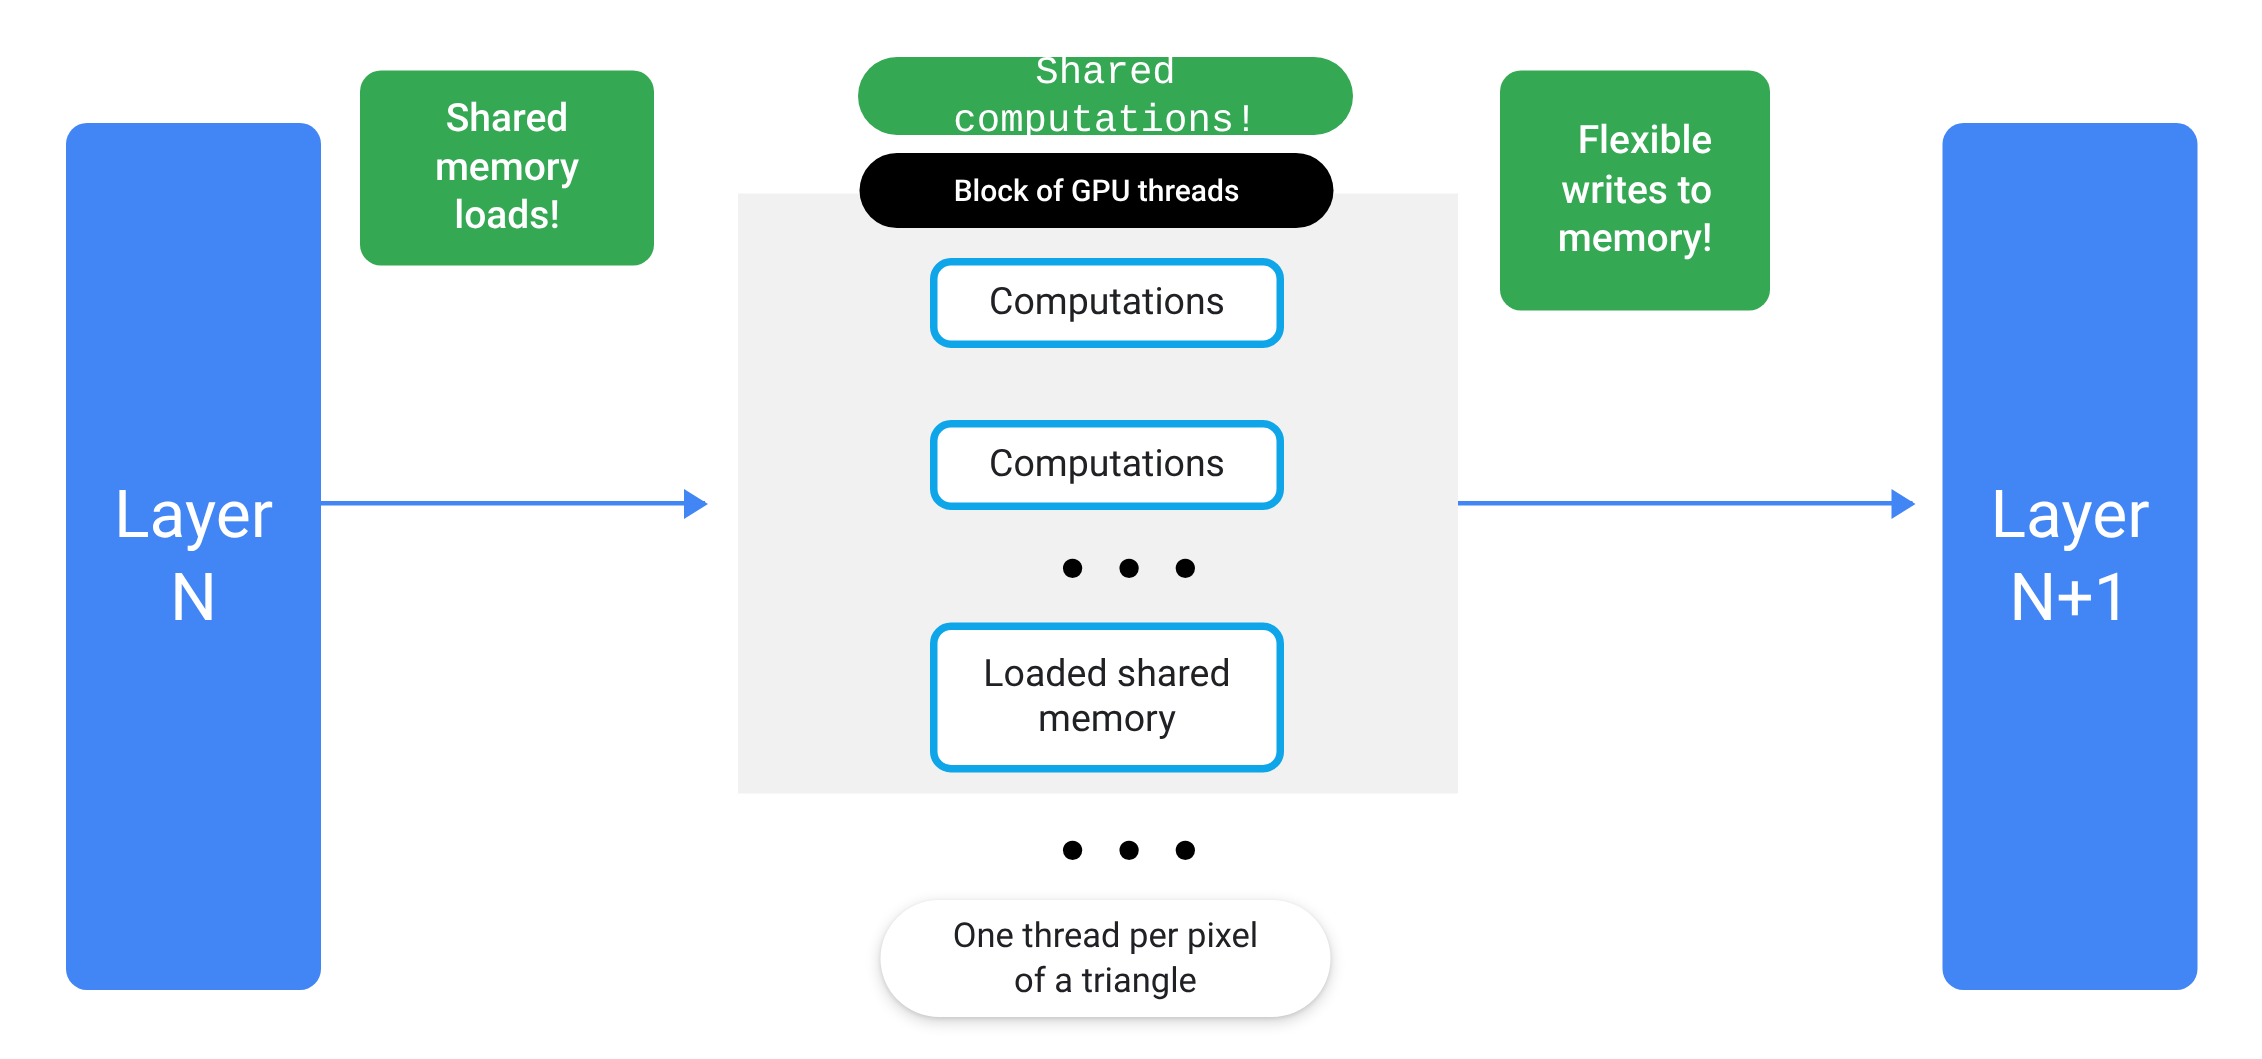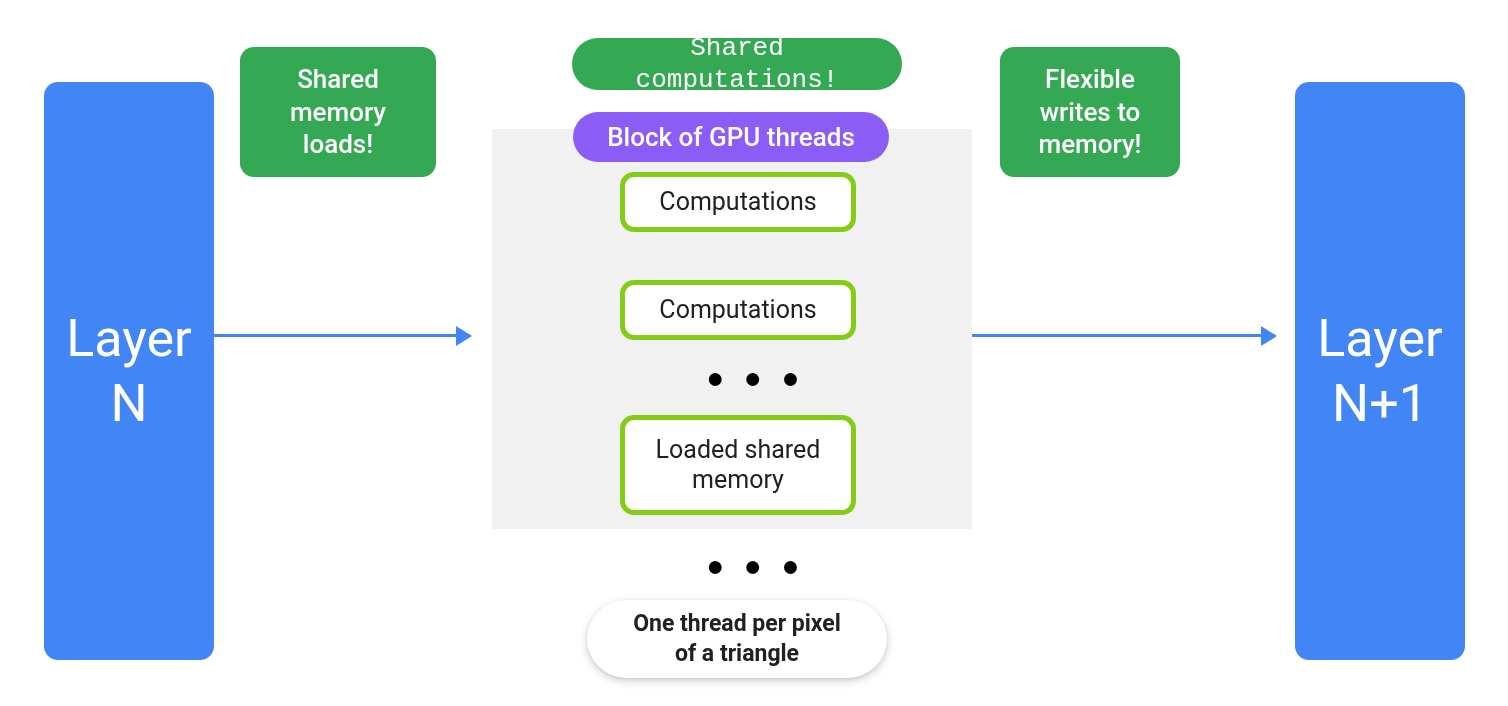--- a/index.html
+++ b/index.html
@@ -13,21 +13,21 @@
   }
   .layer-box {
     position: absolute;
     background: #4285f4;
     color: #ffffff;
     border-radius: 14px;
     display: flex;
     flex-direction: column;
     align-items: center;
     justify-content: center;
-    font-size: 52px;
+    font-size: 44px;
     font-weight: 400;
     line-height: 1.25;
     text-align: center;
   }
   .green-pill {
     position: absolute;
     background: #34a853;
     color: #ffffff;
     border-radius: 14px;
     display: flex;
@@ -35,40 +35,39 @@
     justify-content: center;
     text-align: center;
     font-size: 26px;
     font-weight: 500;
     padding: 14px 22px;
     line-height: 1.25;
   }
   .green-pill.rounded { border-radius: 999px; font-family: Liberation Mono, monospace; }
   .blue-pill {
     position: absolute;
-    background: #8b5cf6;
+    background: #000000;
     color: #ffffff;
     border-radius: 999px;
     display: flex;
     align-items: center;
     justify-content: center;
-    font-size: 26px;
+    font-size: 20px;
     font-weight: 500;
     padding: 10px 24px;
-    margin-top: 10px;
   }
   .gray-panel {
     position: absolute;
     background: #f1f1f1;
     z-index: 0;
   }
   .comp-box {
     position: absolute;
     background: #ffffff;
-    border: 5px solid #84cc16;
+    border: 5px solid #0ea5e9;
     border-radius: 14px;
     display: flex;
     align-items: center;
     justify-content: center;
     text-align: center;
     font-size: 25px;
     color: #202124;
     line-height: 1.2;
     padding: 6px;
   }
@@ -85,21 +84,20 @@
     border-radius: 999px;
     box-shadow: 0 3px 10px rgba(0,0,0,0.18), 0 1px 3px rgba(0,0,0,0.1);
     display: flex;
     align-items: center;
     justify-content: center;
     text-align: center;
     font-size: 23px;
     color: #202124;
     line-height: 1.3;
     padding: 12px 28px;
-    font-weight: bold;
   }
   .arrow {
     position: absolute;
     height: 3px;
     background: #4285f4;
   }
   .arrow::after {
     content: '';
     position: absolute;
     right: -2px;
@@ -127,21 +125,21 @@
 <div class="green-pill" style="left:240px; top:47px; width:196px; height:130px;">
   <span style="white-space:pre-line;">Shared
 memory
 loads!</span>
 </div>
 
 <div class="green-pill rounded" style="left:572px; top:38px; width:330px; height:52px;">
   <span>Shared computations!</span>
 </div>
 
-<div class="green-pill" style="left:1000px; top:47px; width:180px; height:130px;">
+<div class="green-pill" style="left:1000px; top:47px; width:180px; height:160px;text-align:right;">
   <span style="white-space:pre-line;">Flexible
 writes to
 memory!</span>
 </div>
 
 <div class="gray-panel" style="left:492px; top:129px; width:480px; height:400px;"></div>
 
 <div class="blue-pill" style="left:573px; top:102px; width:316px; height:50px;">
   <span>Block of GPU threads</span>
 </div>

